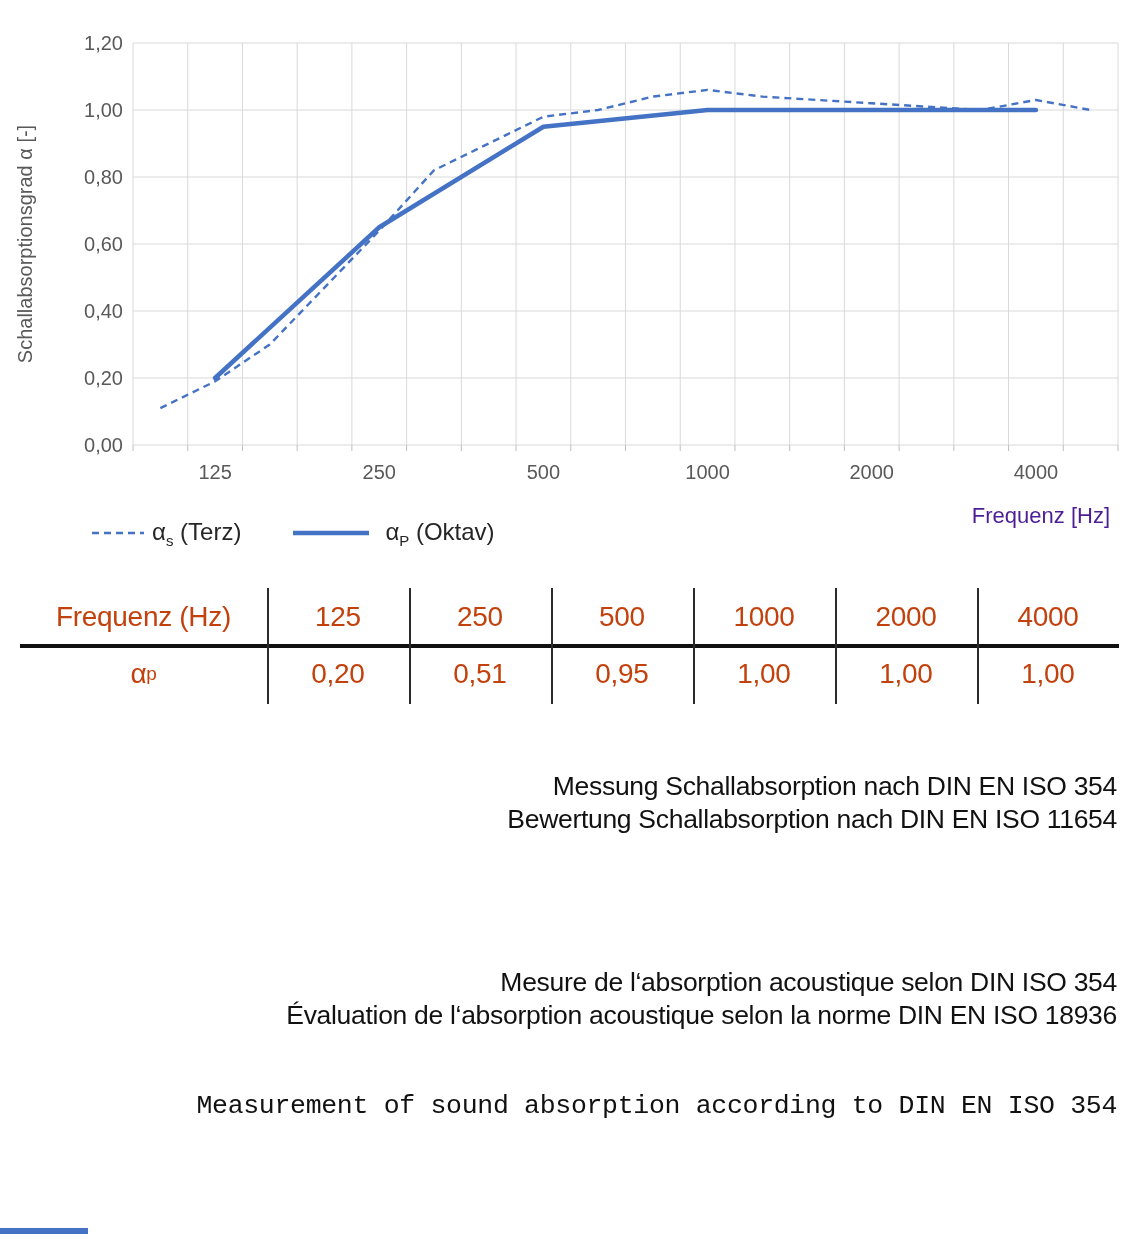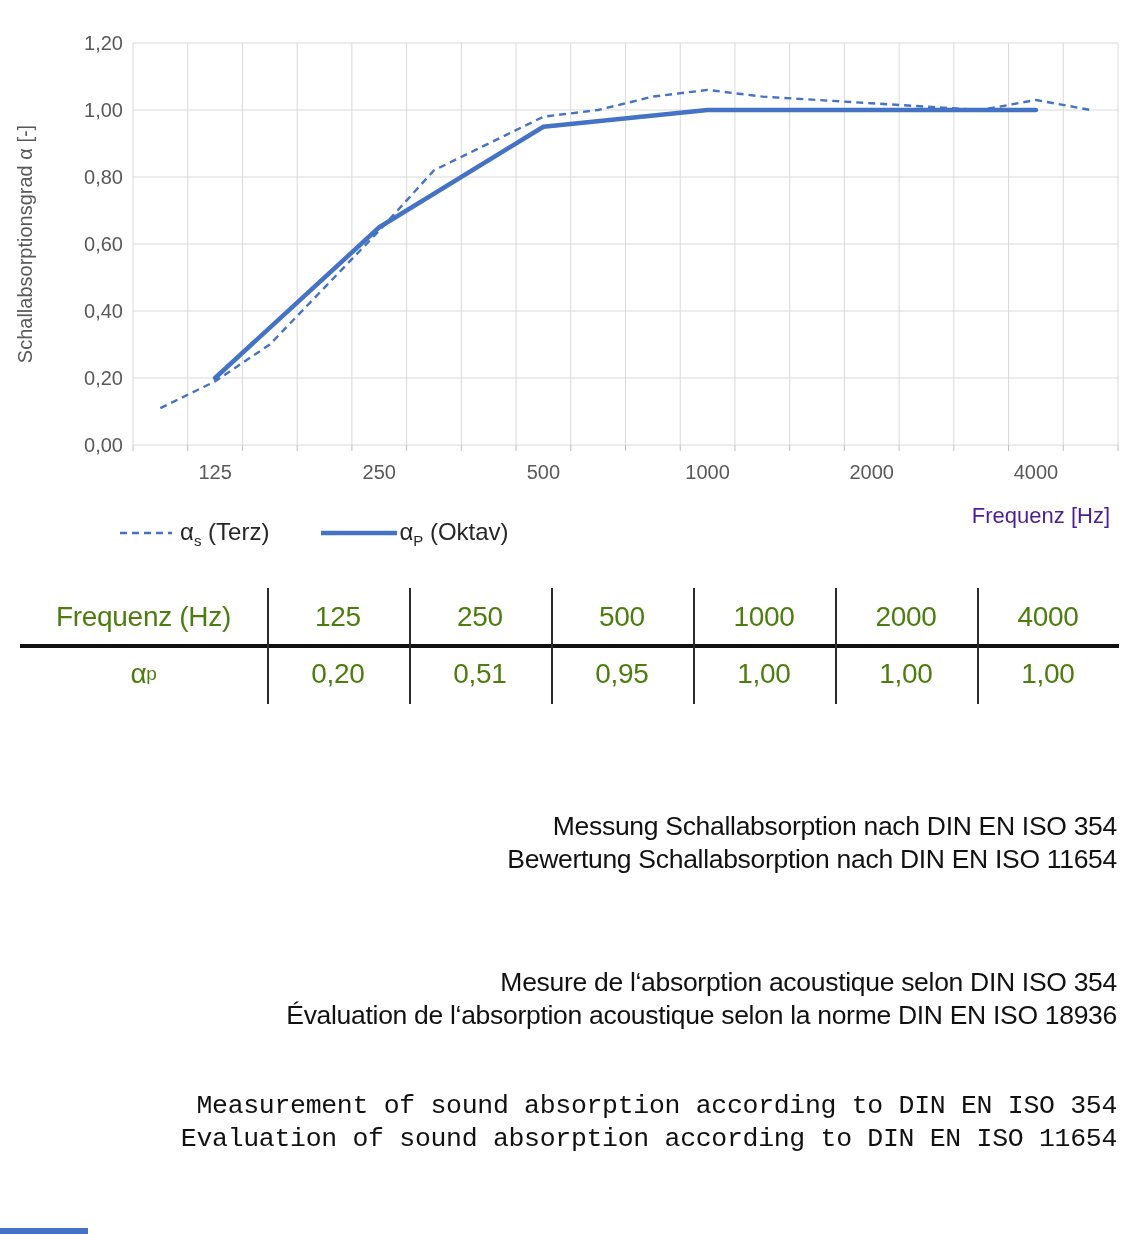--- a/index.html
+++ b/index.html
@@ -3,38 +3,38 @@
 <meta charset="utf-8">
 <style>
   html,body{margin:0;padding:0;background:#ffffff;}
   .page{position:relative;width:1135px;height:1234px;background:#fff;overflow:hidden;
         font-family:"Liberation Sans",sans-serif;color:#1a1a1a;}
   
   #chart-svg{position:absolute;top:0;left:0;}
   #chart-svg text{font-family:"Liberation Sans",sans-serif;font-size:20px;fill:#595959;}
   
   .legend-row{position:absolute;top:512px;left:0;width:1135px;height:42px;
-              display:flex;align-items:center;padding-left:120px;box-sizing:border-box;}
+              display:flex;align-items:center;padding-left:92px;box-sizing:border-box;}
   .legend-item{display:flex;align-items:center;}
   .legend-label{font-size:24px;color:#262626;margin-left:8px;white-space:pre;}
   .legend-label sub{font-size:15px;}
   .legend-gap{width:52px;}
   .x-axis-title{position:absolute;top:503px;right:25px;font-size:22px;color:#4c1d95;}
   
   .abs-table{position:absolute;top:588px;left:20px;width:1099px;height:116px;}
   .t-row{display:grid;grid-template-columns:247px repeat(6,142px);height:57px;}
   .t-row > div{display:flex;align-items:center;justify-content:center;
-               font-size:28px;color:#4d7c0f;letter-spacing:-0.3px;}
+               font-size:28px;color:#c2410c;letter-spacing:-0.3px;}
   .t-rule{position:absolute;left:0;top:56px;width:1099px;height:4px;background:#111;}
   .t-div{position:absolute;top:0;bottom:0;width:2px;background:#2b2b2b;}
   .t-row sub{font-size:19px;}
   
   .note-block{position:absolute;right:18px;width:1050px;text-align:right;
               font-size:26.5px;line-height:33px;color:#111;letter-spacing:-0.3px;}
-  .note-de{top:770px;margin-top:40px;}
+  .note-de{top:770px;}
   .note-fr{top:966px;}
   .note-en{top:1090px;font-family:Liberation Mono, monospace;}
   
   .footer-strip{position:absolute;left:0;top:1228px;width:88px;height:6px;background:#4472C4;}
 </style>
 </head>
 <body>
 
 <div class="page">
 
@@ -107,21 +107,21 @@
       <svg width="52" height="8">
         <line x1="0" y1="4" x2="52" y2="4" stroke="#4472C4" stroke-width="2.5" stroke-dasharray="7 5"></line>
       </svg>
       <span class="legend-label"><span>α</span><sub>s</sub> <span>(Terz)</span></span>
     </div>
     <div class="legend-gap"></div>
     <div class="legend-item">
       <svg width="76" height="10">
         <line x1="0" y1="5" x2="76" y2="5" stroke="#4472C4" stroke-width="4.5"></line>
       </svg>
-      <span class="legend-label" style="margin-left:2px;"><span>α</span><sub>P</sub> <span>(Oktav)</span></span>
+      <span class="legend-label" style="margin-left:16px;"><span>α</span><sub>P</sub> <span>(Oktav)</span></span>
     </div>
   </div>
 
   <div class="x-axis-title">Frequenz [Hz]</div>
 
   <div class="abs-table" id="abs-table">
     <div class="t-row">
       <div>Frequenz (Hz)</div>
     <div>125</div>
         <div>250</div>
@@ -156,18 +156,17 @@
     <div>Bewertung Schallabsorption nach DIN EN ISO 11654</div>
   </div>
 
   <div class="note-block note-fr">
     <div>Mesure de l‘absorption acoustique selon DIN ISO 354</div>
     <div>Évaluation de l‘absorption acoustique selon la norme DIN EN ISO 18936</div>
   </div>
 
   <div class="note-block note-en">
     <div>Measurement of sound absorption according to DIN EN ISO 354</div>
-    <div>Evaluation of sound absorption according to DIN EN ISO 11654</div>
   </div>
 
   <div class="footer-strip"></div>
 
 </div>
 
 </body></html>

